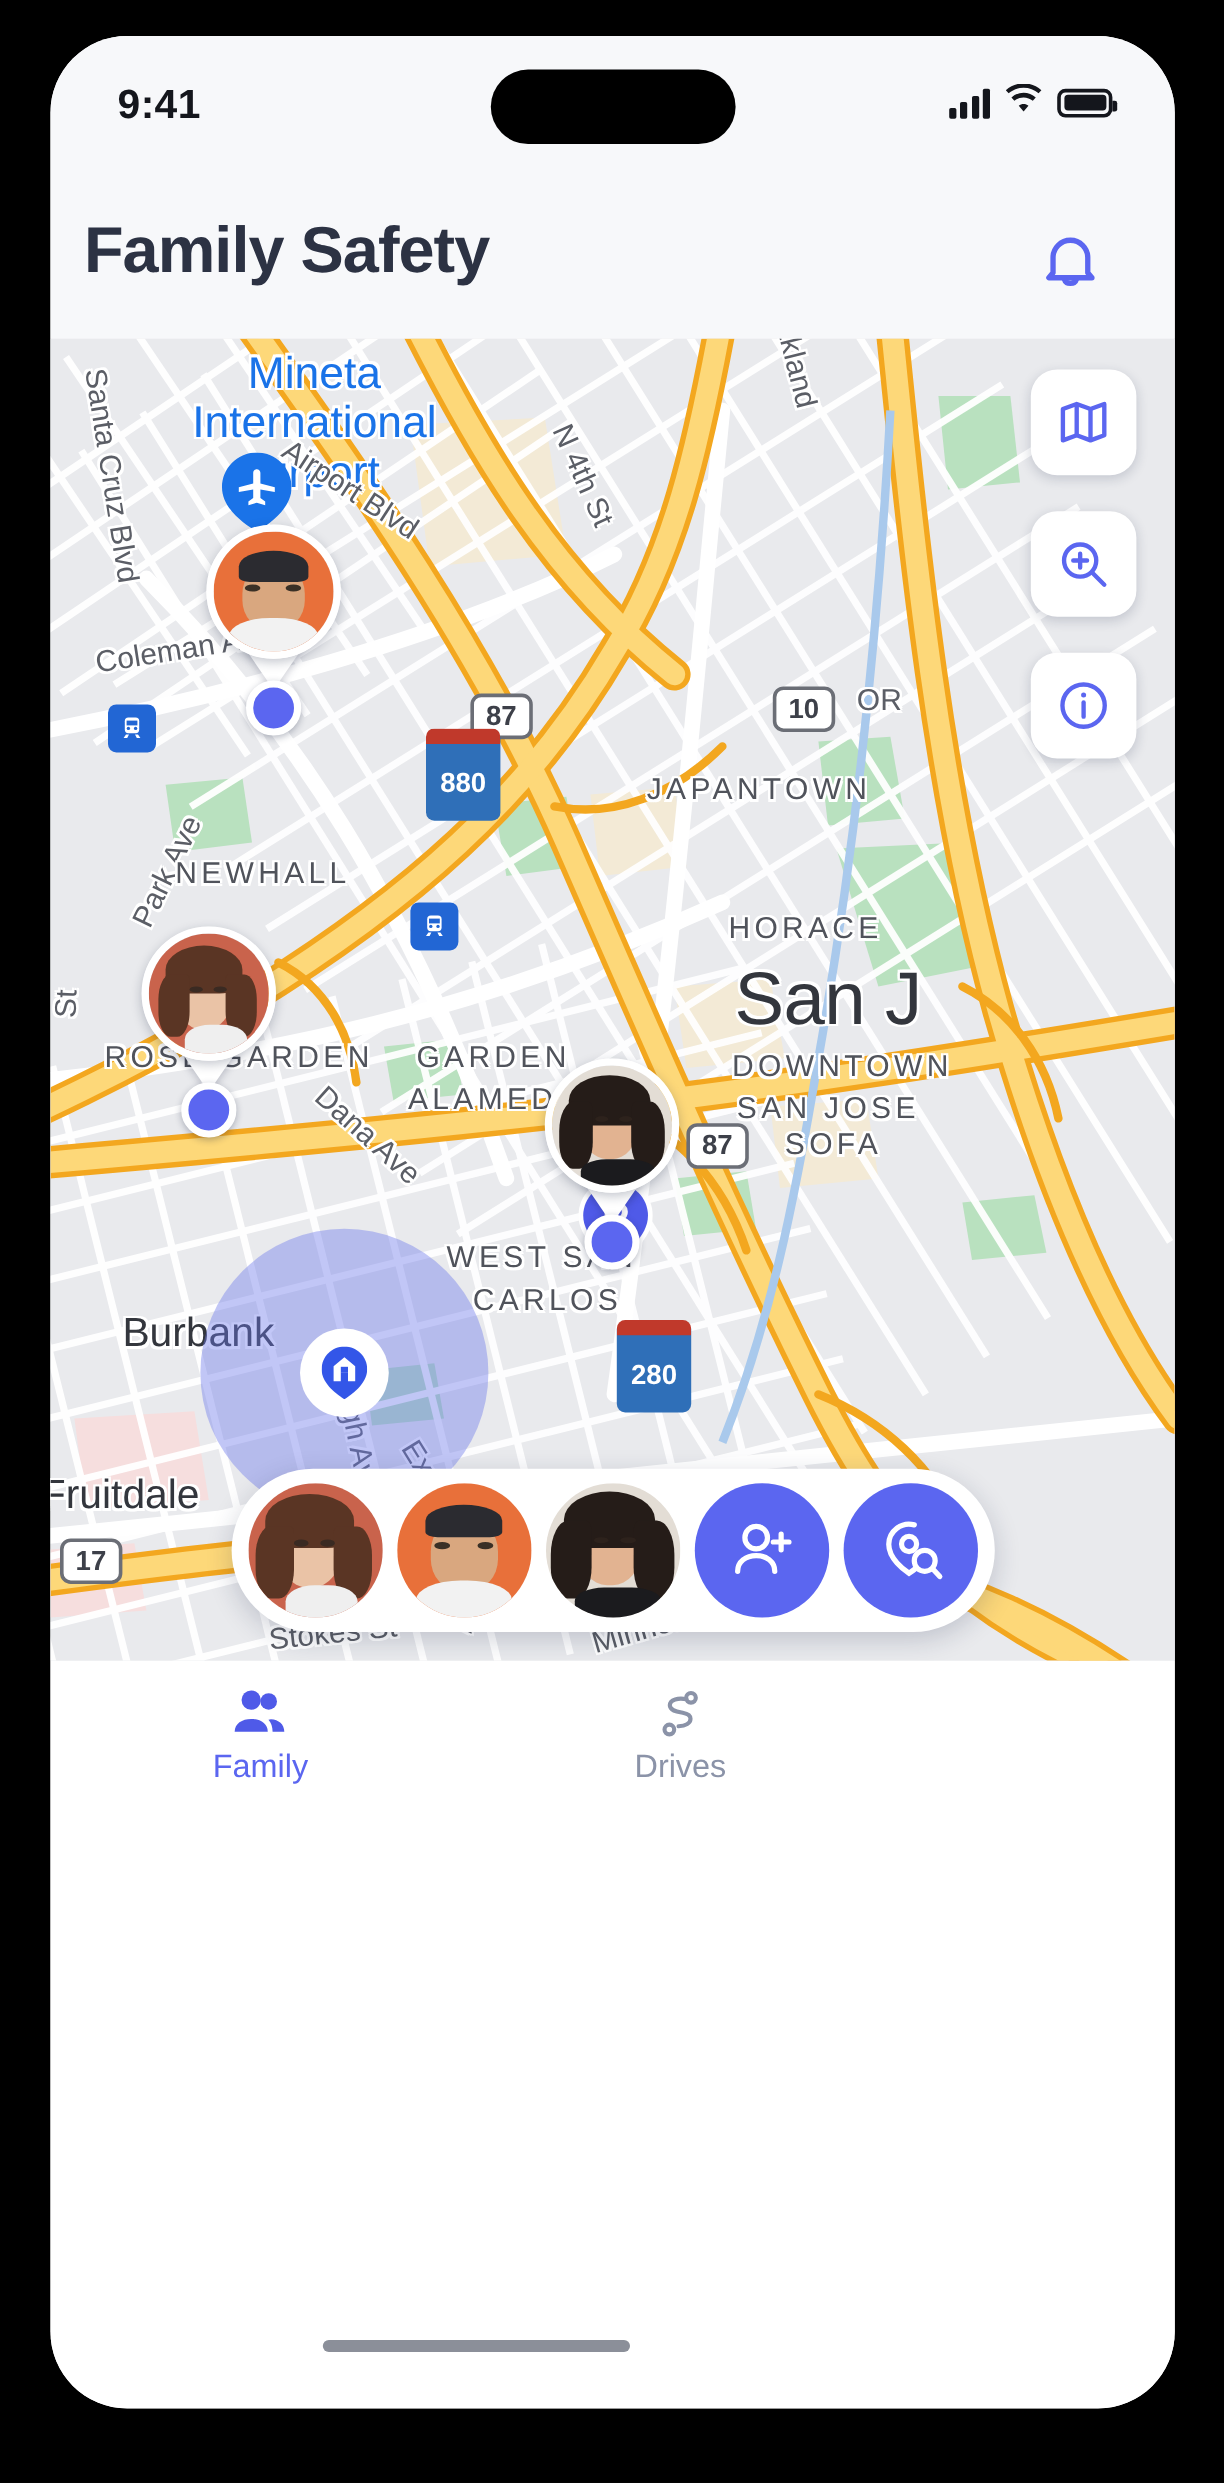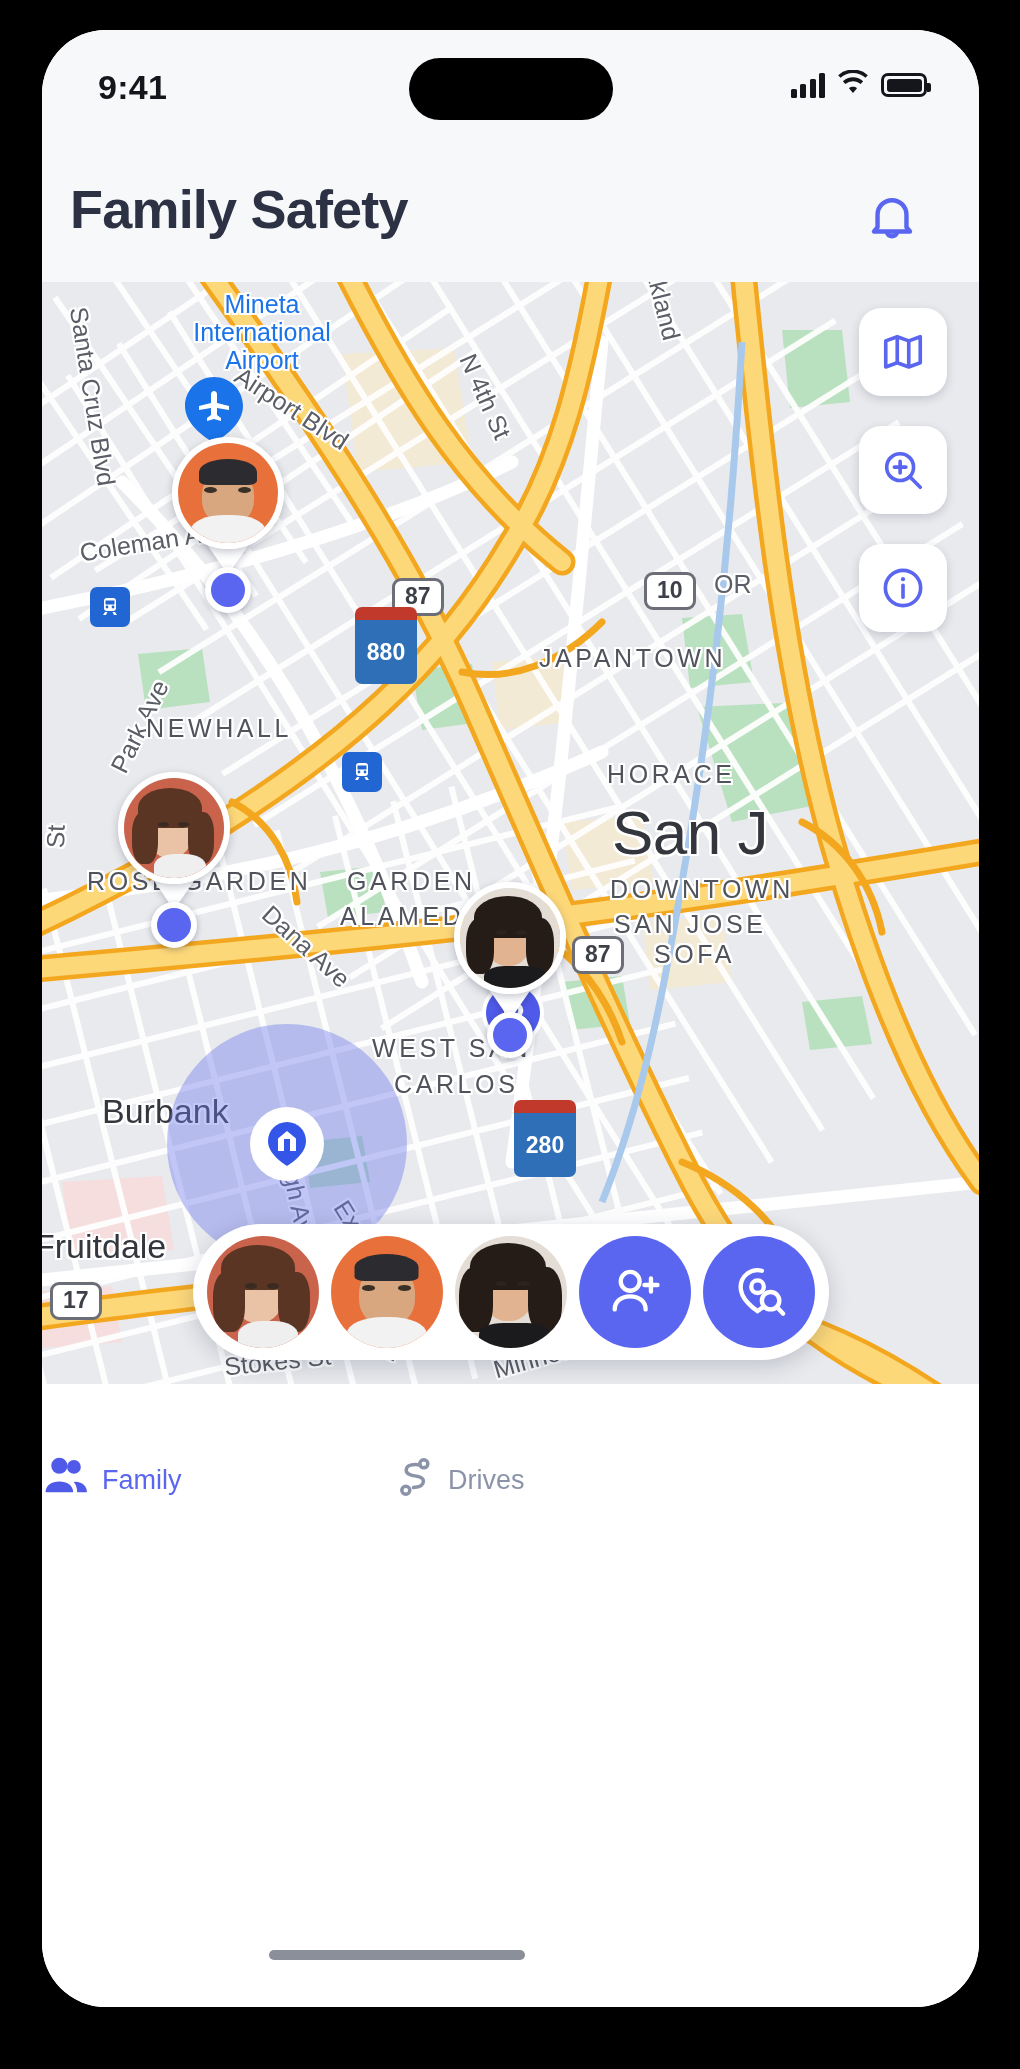--- a/index.html
+++ b/index.html
@@ -79,21 +79,21 @@
   
   .mlabel {
     position: absolute; white-space: nowrap;
     color: #4a4d55; text-shadow:
        -2px 0 #fff, 2px 0 #fff, 0 -2px #fff, 0 2px #fff,
        -2px -2px #fff, 2px -2px #fff, -2px 2px #fff, 2px 2px #fff;
     pointer-events: none;
   }
   .hood { font-size: 25px; letter-spacing: 3.6px; font-weight: 500; color:#50535b; }
   .street { font-size: 25px; color:#5b5e66; font-weight:400; }
-  .poi-blue { font-size: 25px; color:#1a73e8; font-weight:500; line-height: 1.12; text-align:center; }
+  .poi-blue { font-size: 37px; color:#1a73e8; font-weight:500; line-height: 1.12; text-align:center; }
   .city-big { font-size: 62px; font-weight: 500; color:#33363d; letter-spacing:-0.5px; }
   .town { font-size: 34px; font-weight: 400; color:#33363d; }
 
   
   .shield {
     position:absolute; background:#fff; border:3px solid #6b6e76; border-radius:9px;
     font-size:23px; font-weight:700; color:#3d4049; padding: 2px 10px 3px;
     text-align:center;
   }
   .shield-i {
@@ -170,21 +170,21 @@
 
   
   .tabbar {
     position:absolute; left:0; bottom:0; width:100%; height: 623px;
     background:#fff; z-index: 30;
   }
   .tabs {
     position:absolute; left:0; top: 0; width: 700px; height: 170px;
     display:flex;
   }
-  .tab { flex:1; display:flex; align-items:center; gap: 10px; padding-top: 22px;}
+  .tab { flex:1; display:flex; flex-direction:column; align-items:center; padding-top: 22px;}
   .tab-label { font-size: 27px; color:#8b93a8; }
   .tab.active .tab-label { color:#5b66f0; }
   .home-ind {
     position:absolute; left: 227px; bottom: 47px;
     width: 256px; height: 10px; border-radius: 6px; background:#8b8f99;
   }
 </style>
 </head>
 <body>
 

